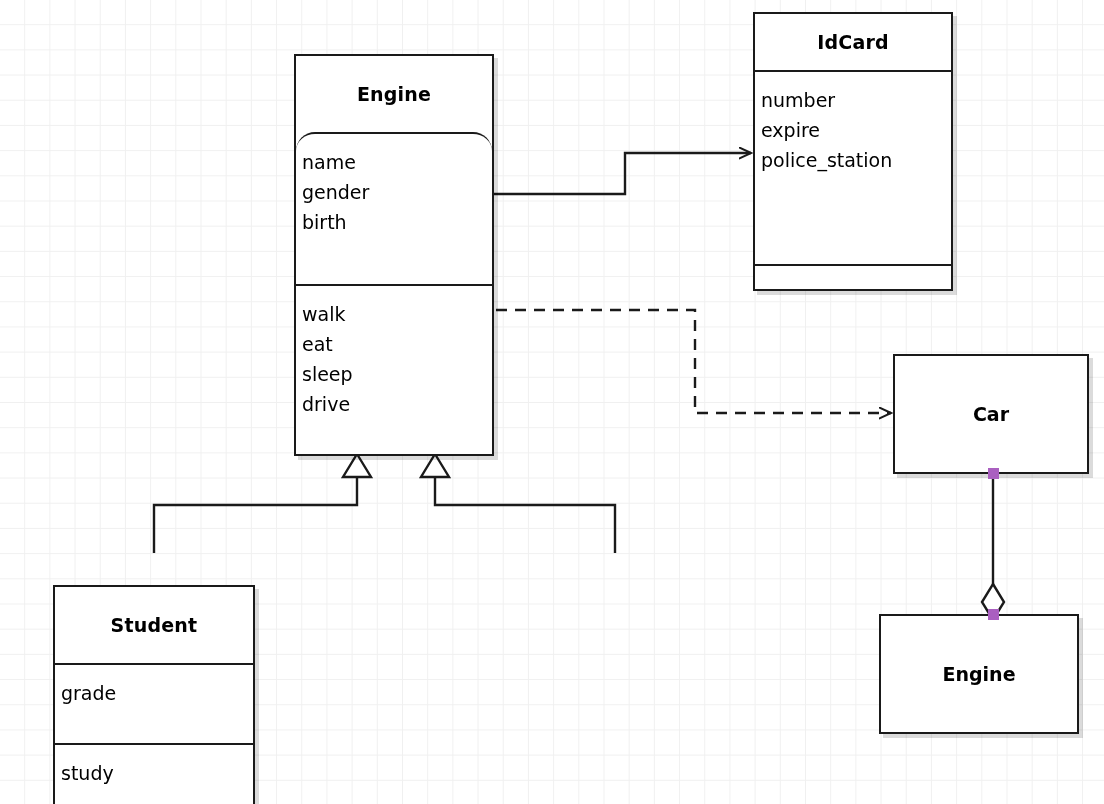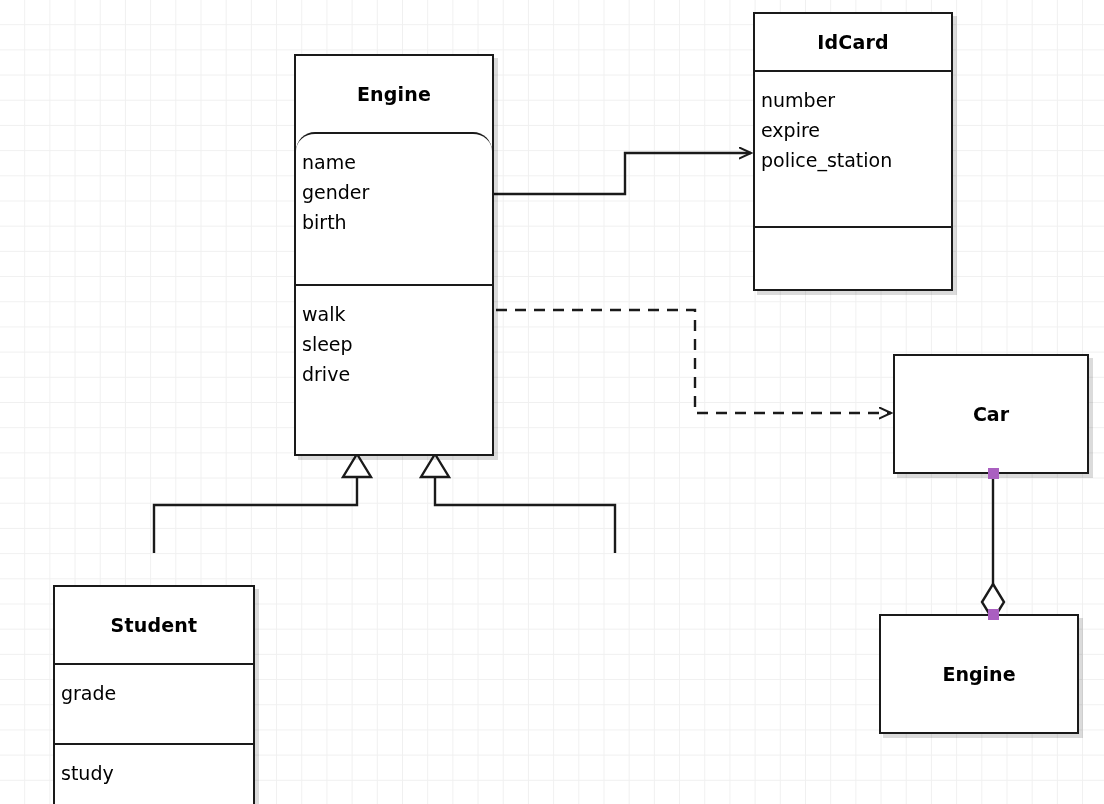--- a/index.html
+++ b/index.html
@@ -127,30 +127,31 @@
     <div class="compartment cmp-title" style="height:76px;">
       <span>Engine</span>
     </div>
     <div class="compartment cmp-body" style="height:152px;border-radius:19px;">
       <div class="member">name</div>
       <div class="member">gender</div>
       <div class="member">birth</div>
     </div>
     <div class="compartment cmp-body" style="flex:1 1 auto;">
       <div class="member">walk</div>
+      <div class="member">eat</div>
       <div class="member">sleep</div>
       <div class="member">drive</div>
     </div>
   </div>
 
   <div class="uml-class" style="left:753px; top:12px; width:200px; height:279px;">
     <div class="compartment cmp-title" style="height:56px;">
       <span>IdCard</span>
     </div>
-    <div class="compartment cmp-body" style="height:156px;">
+    <div class="compartment cmp-body" style="height:194px;">
       <div class="member">number</div>
       <div class="member">expire</div>
       <div class="member">police_station</div>
     </div>
     <div class="compartment cmp-empty" style="flex:1 1 auto;"></div>
   </div>
 
   <div class="uml-class" style="left:53px; top:553px; width:202px; height:242px;margin-top:32px;">
     <div class="compartment cmp-title" style="height:76px;">
       <span>Student</span>

